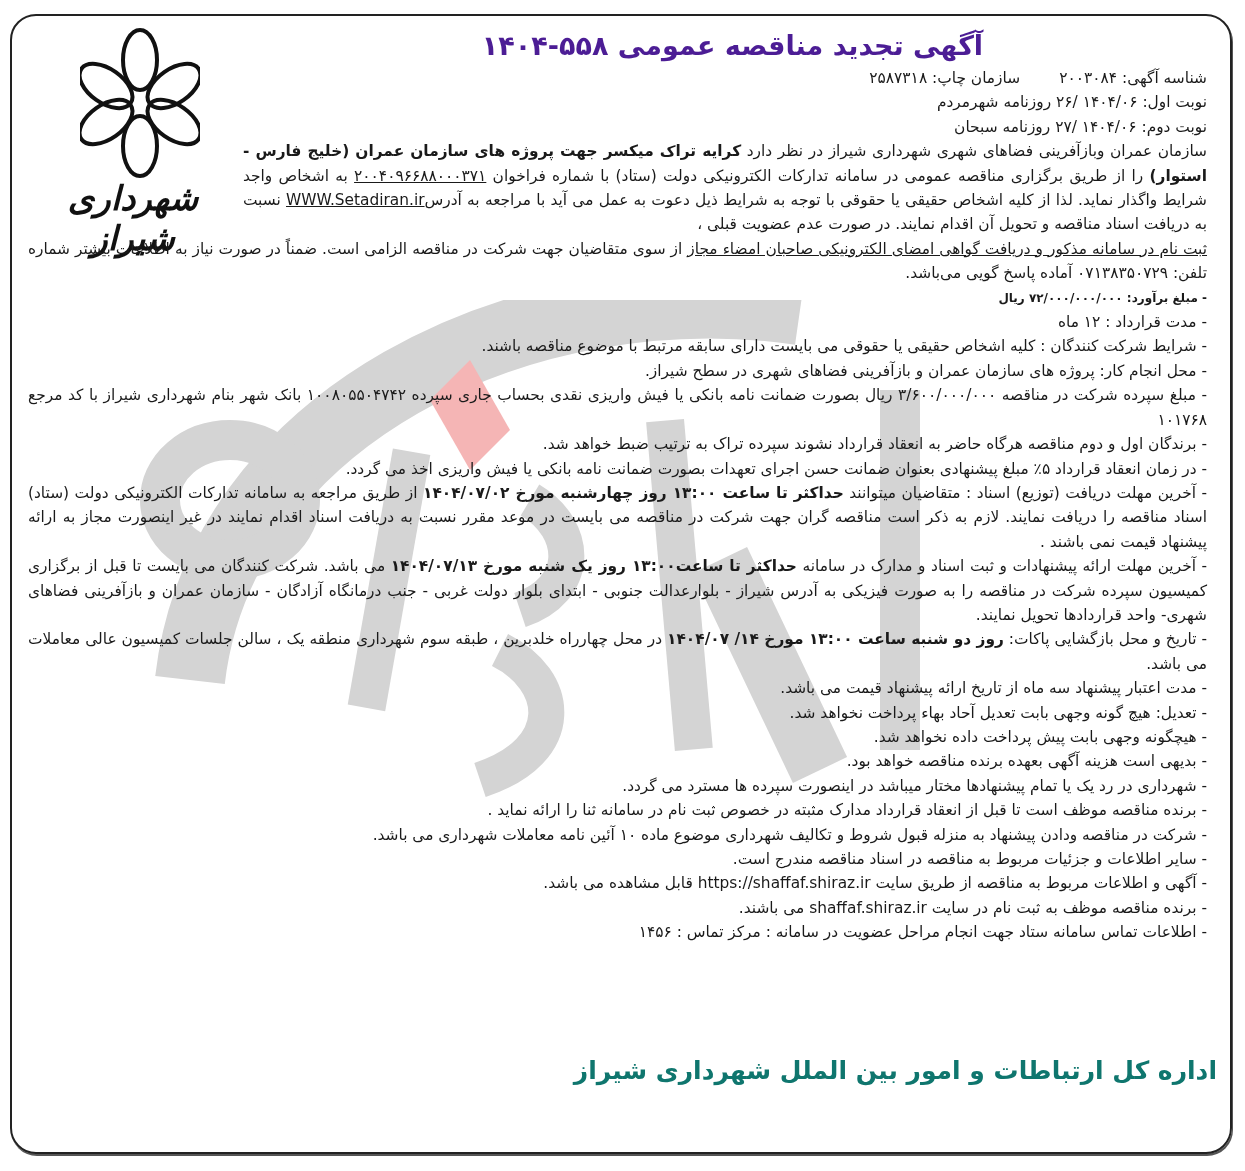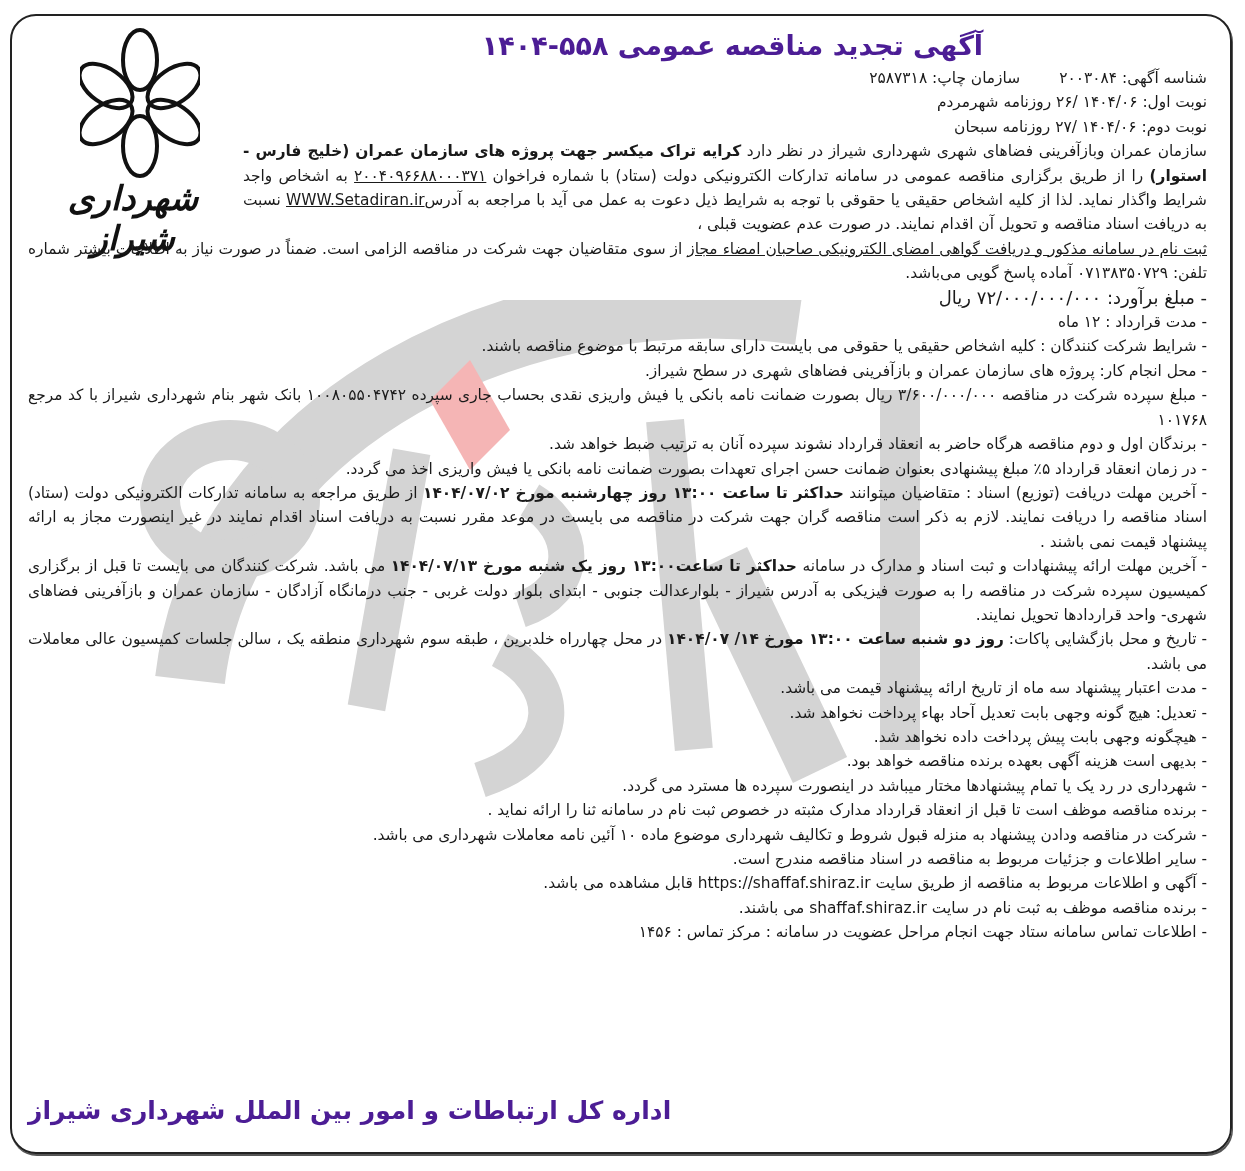--- a/index.html
+++ b/index.html
@@ -21,24 +21,24 @@
   }
   .content {
     position: absolute; right: 38px; top: 66px; left: 28px;
     font-size: 15.4px; line-height: 24.4px; text-align: justify;
   }
   .meta-line { margin-right: 0; }
   .intro { }
   .bullet { margin: 0; }
   .b { font-weight: bold; }
   .ul { text-decoration: underline; }
-  .big { font-size: 18px; font-weight: normal; }
+  .big { font-size: 12px; font-weight: bold; }
   .footer {
-    position: absolute; left: 28px; right: 28px; top: 1096px; text-align: left;
-    font-size: 25px; font-weight: bold; color: #4c1d95;
+    position: absolute; left: 28px; right: 28px; top: 1056px; text-align: right;
+    font-size: 25px; font-weight: bold; color: #0f766e;
   }
   .ltr { direction: ltr; unicode-bidi: embed; }
 </style>
 </head>
 <body>
 
 <div class="frame"></div>
 
 <svg class="watermark" viewBox="0 0 900 620">
   <path d="M700 10 C 420 -30, 120 120, 90 380" stroke="#d4d4d4" stroke-width="70" fill="none"></path>
@@ -96,21 +96,21 @@
 
   <div class="bullet big">
     <span>- مبلغ برآورد:</span>
     <span>۷۲/۰۰۰/۰۰۰/۰۰۰ ریال</span>
   </div>
 
   <div class="bullet">- مدت قرارداد :  ۱۲ ماه</div>
   <div class="bullet">- شرایط شرکت کنندگان : کلیه اشخاص حقیقی یا حقوقی می بایست دارای سابقه مرتبط با موضوع مناقصه باشند.</div>
   <div class="bullet">- محل انجام کار:  پروژه های سازمان عمران و بازآفرینی فضاهای شهری در سطح شیراز.</div>
   <div class="bullet">- مبلغ سپرده شرکت در مناقصه ۳/۶۰۰/۰۰۰/۰۰۰ ریال بصورت ضمانت نامه بانکی یا فیش واریزی نقدی بحساب جاری سپرده ۱۰۰۸۰۵۵۰۴۷۴۲ بانک شهر بنام شهرداری شیراز با کد مرجع ۱۰۱۷۶۸</div>
-  <div class="bullet">- برندگان اول و دوم مناقصه هرگاه حاضر به انعقاد قرارداد نشوند سپرده آنان به ترتیب ضبط خواهد شد.</div>
+  <div class="bullet">- برندگان اول و دوم مناقصه هرگاه حاضر به انعقاد قرارداد نشوند سپرده تراک به ترتیب ضبط خواهد شد.</div>
   <div class="bullet">- در زمان انعقاد قرارداد ۵٪ مبلغ پیشنهادی بعنوان ضمانت حسن اجرای تعهدات بصورت ضمانت نامه بانکی یا  فیش واریزی اخذ می گردد.</div>
 
   <div class="bullet">
     <span>- آخرین مهلت دریافت (توزیع) اسناد : متقاضیان میتوانند </span><span class="b">حداکثر تا ساعت ۱۳:۰۰ روز چهارشنبه مورخ ۱۴۰۴/۰۷/۰۲</span><span> از طریق مراجعه به سامانه تدارکات الکترونیکی دولت (ستاد) اسناد مناقصه را دریافت نمایند. لازم به ذکر است مناقصه گران جهت شرکت در مناقصه می بایست در موعد مقرر نسبت به دریافت اسناد اقدام نمایند در غیر اینصورت مجاز به ارائه پیشنهاد قیمت نمی باشند .</span>
   </div>
   <div class="bullet">
     <span>- آخرین مهلت ارائه پیشنهادات و ثبت اسناد و مدارک در سامانه </span><span class="b">حداکثر تا ساعت۱۳:۰۰ روز  یک شنبه مورخ ۱۴۰۴/۰۷/۱۳</span><span> می باشد. شرکت کنندگان می بایست تا قبل از برگزاری کمیسیون سپرده شرکت در مناقصه را به صورت فیزیکی به آدرس  شیراز - بلوارعدالت جنوبی - ابتدای بلوار دولت غربی - جنب درمانگاه آزادگان - سازمان عمران و بازآفرینی فضاهای شهری- واحد قراردادها تحویل نمایند.</span>
   </div>
   <div class="bullet">
     <span>- تاریخ و محل بازگشایی پاکات: </span><span class="b">روز دو شنبه  ساعت  ۱۳:۰۰ مورخ ۱۴/ ۱۴۰۴/۰۷</span><span> در محل چهارراه خلدبرین ، طبقه سوم شهرداری منطقه یک ، سالن جلسات کمیسیون عالی معاملات می باشد.</span>

